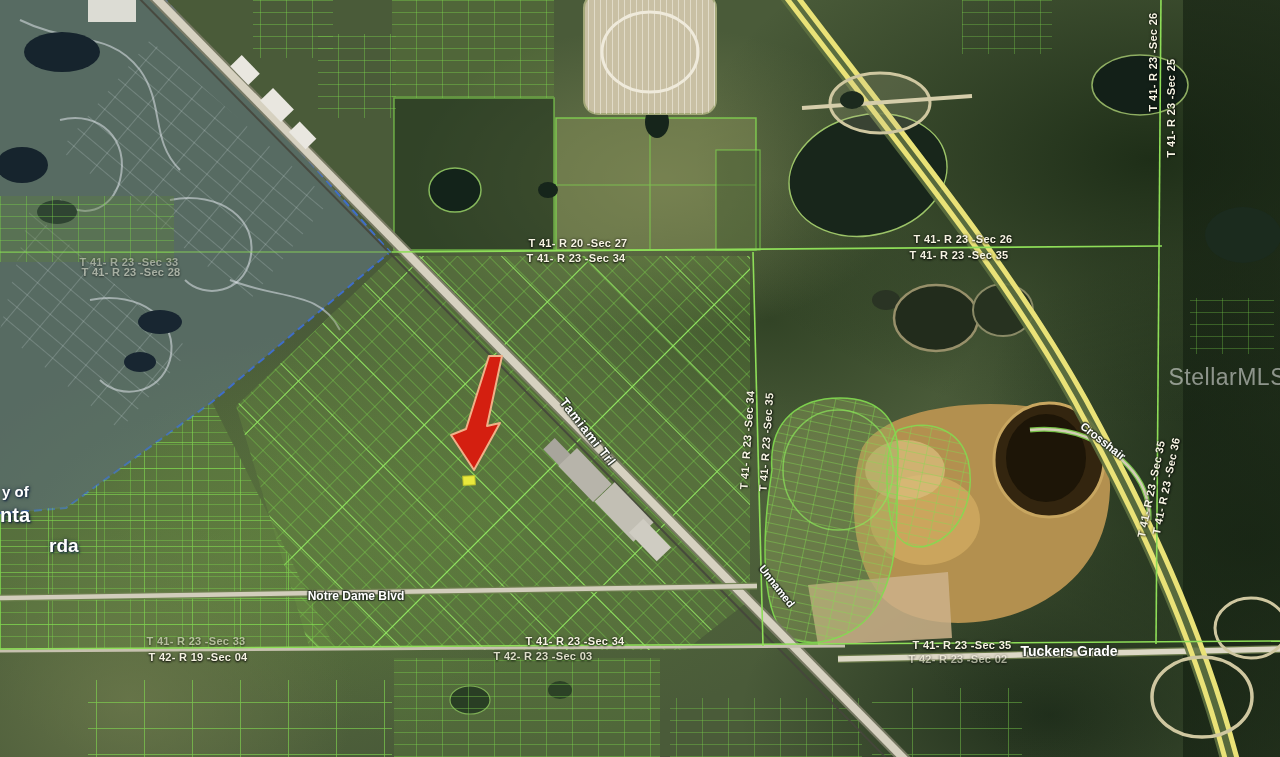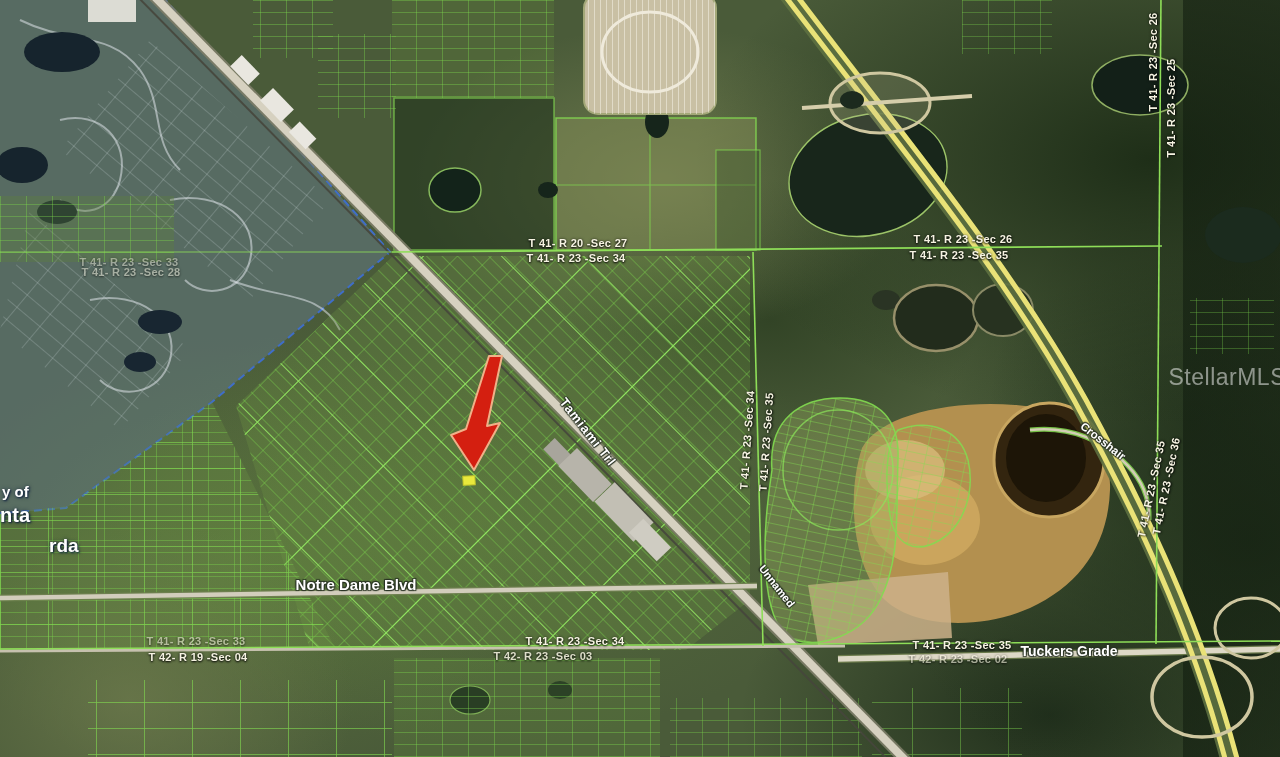--- a/index.html
+++ b/index.html
@@ -238,21 +238,21 @@
     <span class="lbl" style="left:575px;top:641px;">T 41- R 23 -Sec 34</span>
     <span class="lbl" style="left:543px;top:656px;opacity:.85;">T 42- R 23 -Sec 03</span>
     <span class="lbl" style="left:962px;top:645px;">T 41- R 23 -Sec 35</span>
     <span class="lbl" style="left:958px;top:659px;opacity:.6;text-align:right;">T 42- R 23 -Sec 02</span>
     <span class="lbl" style="left:196px;top:641px;opacity:.55;">T 41- R 23 -Sec 33</span>
     <span class="lbl" style="left:198px;top:657px;">T 42- R 19 -Sec 04</span>
     <span class="lbl" style="left:131px;top:248px;opacity:.5;margin-top:24px;">T 41- R 23 -Sec 28</span>
     <span class="lbl" style="left:129px;top:262px;opacity:.45;">T 41- R 23 -Sec 33</span>
 
     <span class="rlbl" style="left:588px;top:432px;font-size:13px;letter-spacing:1px;transform:translate(-50%,-50%) rotate(52deg);">Tamiami Trl</span>
-    <span class="rlbl" style="left:356px;top:584px;font-size:15px;">Notre Dame Blvd</span>
+    <span class="rlbl" style="left:356px;top:596px;font-size:12px;">Notre Dame Blvd</span>
     <span class="rlbl" style="left:1069px;top:651px;font-size:14px;">Tuckers Grade</span>
     <span class="rlbl" style="left:777px;top:586px;font-size:11px;transform:translate(-50%,-50%) rotate(52deg);">Unnamed</span>
     <span class="rlbl" style="left:1103px;top:441px;font-size:11.5px;transform:translate(-50%,-50%) rotate(38deg);">Crosshair</span>
 
     <span class="frag" style="left:2px;top:483px;font-size:15px;">y of</span>
     <span class="frag" style="left:0px;top:504px;font-size:20px;">nta</span>
     <span class="frag" style="left:2px;top:535px;font-size:19px;margin-left:47px;">rda</span>
 
     <span class="wm" style="right:-6px;top:364px;">StellarMLS</span>
   </div>

